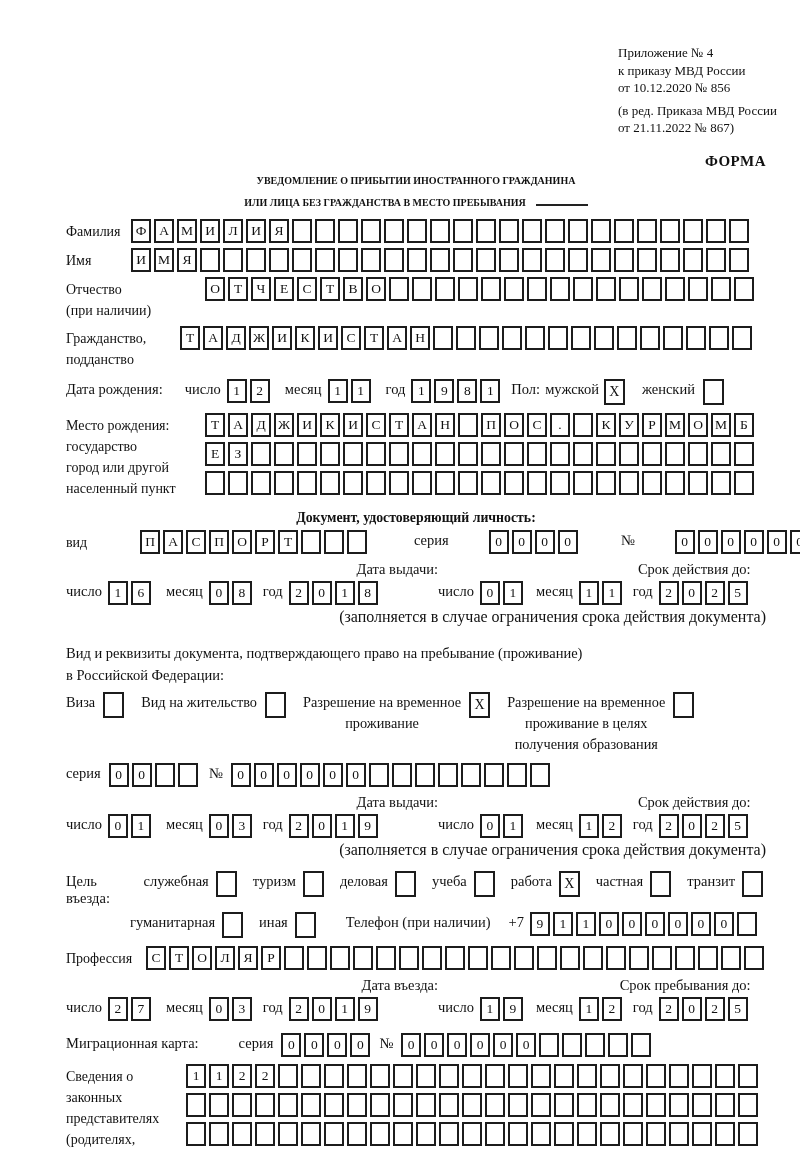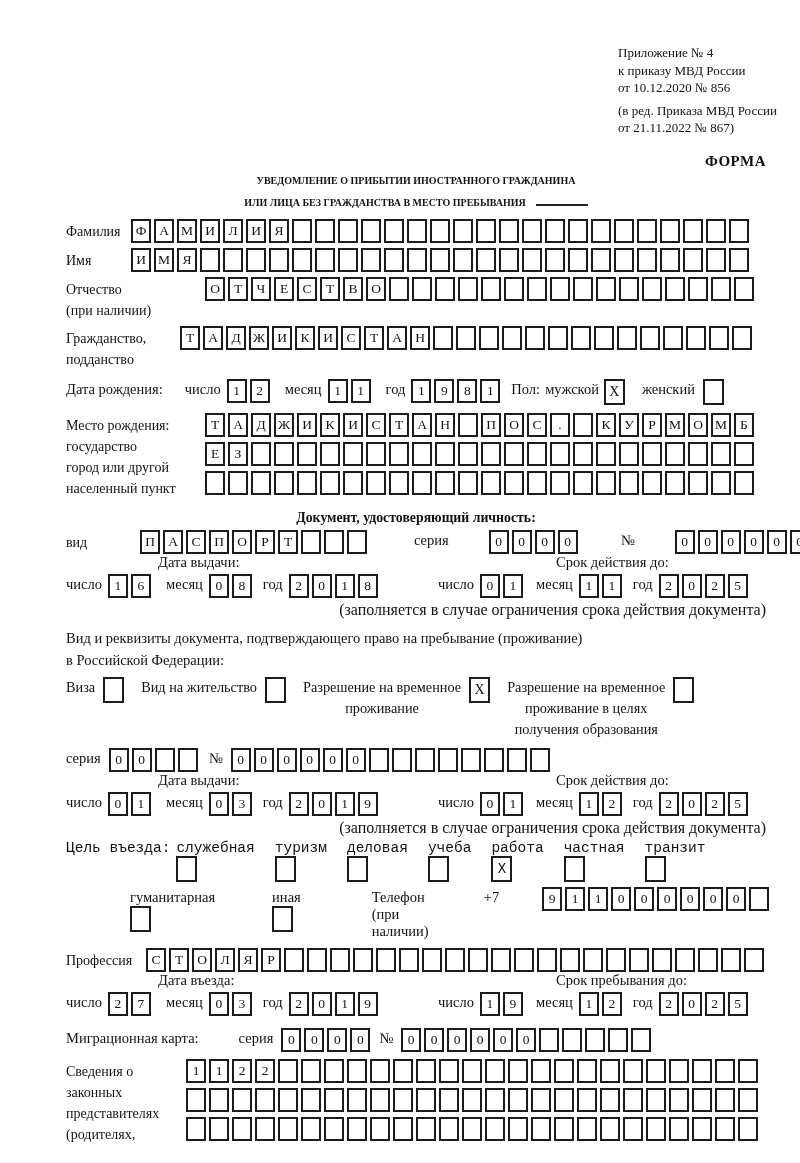--- a/index.html
+++ b/index.html
@@ -27,36 +27,36 @@
     border:2px solid #1c1c1c; display:inline-flex; align-items:center; justify-content:center;
     font-size:13.5px; background:#fff;
   }
   .cb .cell { width:21px; height:26px; font-size:14px; }
   .w63 { width:65px; } .w137 { width:139px; } .w112 { width:114px; } .w40 { width:42px; } .w80 { width:80px; }
   .stack3 .cells { margin-bottom:5px; display:flex; }
 
   
   .dlabel { font-size:14.5px; margin:2px 6px 0 0; }
   .dgroup { display:inline-flex; align-items:flex-start; margin-right:12px; }
-  .dp { display:flex; margin-top:0; }
+  .dp { display:flex; margin-top:7px;text-align:right; }
   .dp-left { width:372px; flex-shrink:0; }
   .dp-head { font-size:14.5px; margin-left:92px; margin-bottom:3px; }
   .dp-head-r { font-size:14.5px; margin-left:118px; margin-bottom:3px; }
   .dp-fields { display:flex; align-items:flex-start; }
   .note-r { font-size:16px; text-align:right; margin-top:3px; }
 
   
   .inline-label { font-size:14.5px; margin:2px 8px 0 0; }
   .doc-heading { text-align:center; font-weight:bold; font-size:13.8px; margin:10px 0 4px 0; }
-  .plain { font-size:14.5px; line-height:22px; margin-top:8px; }
+  .plain { font-size:14.5px; line-height:22px; margin-top:16px; }
   .permits { display:flex; align-items:flex-start; margin-top:6px; }
   .permit { display:flex; align-items:flex-start; margin-right:14px; }
   .permit .txt { font-size:14.3px; line-height:21px; margin-right:8px; }
   .permit .txt.c { text-align:center; }
-  .opt { display:inline-flex; align-items:flex-start; margin-right:13px;flex-direction:column; }
+  .opt { display:inline-flex; align-items:flex-start; margin-right:13px; }
   .opt .ol { font-size:14.5px; margin:2px 7px 0 0; }
 </style>
 </head>
 <body>
 
 <div class="page">
 
   <div class="annex">
     <div>Приложение № 4</div>
     <div>к приказу МВД России</div>
@@ -519,21 +519,21 @@
             <span class="cell">2</span>
             <span class="cell">0</span>
             <span class="cell">2</span>
             <span class="cell">5</span>
           </span>
       </div>
     </div>
   </div>
   <div class="note-r">(заполняется в случае ограничения срока действия документа)</div>
 
-  <div class="frow" style="margin-top:1px;font-family:Liberation Mono, monospace;">
+  <div class="frow" style="margin-top:12px;">
     <span class="inline-label" style="margin-right:6px;">Цель въезда:</span>
     <span class="opt">
         <span class="ol">служебная</span>
         <span class="cells cb">
           <span class="cell"></span>
         </span>
       </span>
     <span class="opt">
         <span class="ol">туризм</span>
         <span class="cells cb">
@@ -564,21 +564,21 @@
           <span class="cell"></span>
         </span>
       </span>
     <span class="opt" style="margin-right:0;">
         <span class="ol">транзит</span>
         <span class="cells cb">
           <span class="cell"></span>
         </span>
       </span>
   </div>
-  <div class="frow" style="padding-left:64px;gap:37px;">
+  <div class="frow" style="padding-left:64px;">
     <span class="opt">
         <span class="ol">гуманитарная</span>
         <span class="cells cb">
           <span class="cell"></span>
         </span>
       </span>
     <span class="opt">
         <span class="ol">иная</span>
         <span class="cells cb">
           <span class="cell"></span>

